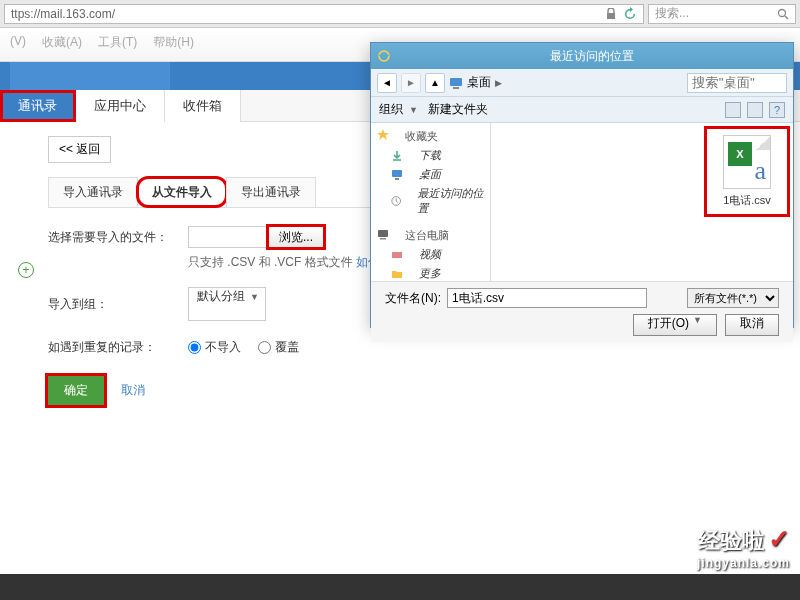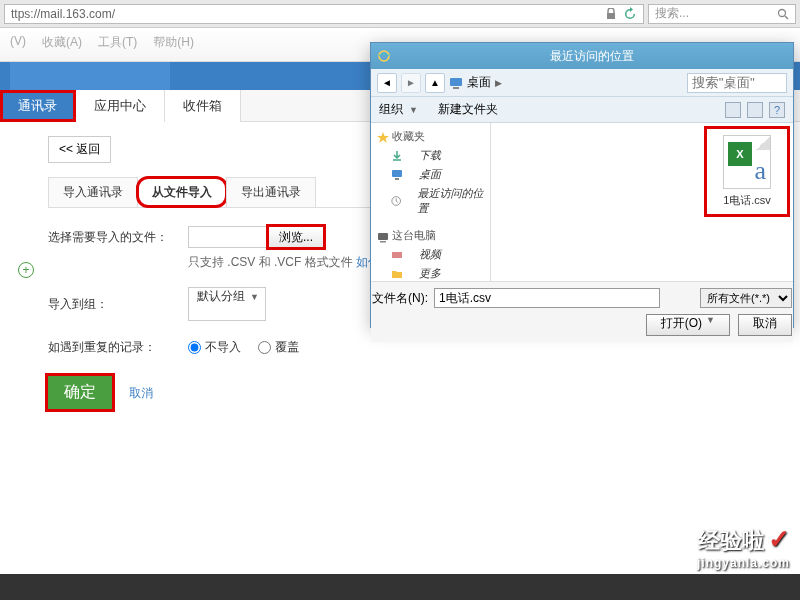--- a/index.html
+++ b/index.html
@@ -37,53 +37,53 @@
 .browse-btn { height: 22px; padding: 0 10px; border: 1px solid #999; background: linear-gradient(#fff,#e8e8e8); cursor: pointer; font-size: 12px; }
 .browse-btn.red-border { outline: 3px solid #d00; outline-offset: -1px; }
 .hint { font-size: 12px; color: #666; margin-left: 140px; margin-top: -12px; margin-bottom: 16px; }
 .hint a { color: #3b7fc4; text-decoration: none; }
 .select-box { height: 34px; border: 1px solid #ccc; padding: 0 20px 0 8px; background: #fff; font-size: 12px; position: relative; cursor: pointer; }
 .select-box::after { content: "▼"; position: absolute; right: 6px; top: 4px; font-size: 9px; color: #666; }
 .radio-group label { margin-right: 14px; cursor: pointer; }
 .radio-group input { margin-right: 4px; vertical-align: middle; }
 
 .action-row { margin-top: 20px; }
-.confirm-btn { background: #4a9e3f; color: #fff; border: none; padding: 6px 16px; font-size: 16px; cursor: pointer; }
+.confirm-btn { background: #4a9e3f; color: #fff; border: none; padding: 6px 16px; font-size: 12px; cursor: pointer; }
 .confirm-btn.red-border { outline: 3px solid #d00; outline-offset: 0px; }
 .cancel-link { color: #3b7fc4; margin-left: 14px; cursor: pointer; font-size: 12px; }
 
 .left-add { position: absolute; left: 18px; top: 262px; width: 16px; height: 16px; border: 1px solid #4a9e3f; border-radius: 50%; color: #4a9e3f; font-size: 12px; display: flex; align-items: center; justify-content: center; cursor: pointer; }
 
 
 .file-dialog { position: absolute; left: 370px; top: 42px; width: 424px; height: 286px; background: #fff; border: 1px solid #5b8db8; box-shadow: 0 4px 16px rgba(0,0,0,0.25); font-size: 12px; }
 .fd-title { background: linear-gradient(#6bb0d8, #5ba0c8); color: #fff; height: 26px; display: flex; align-items: center; padding: 0 6px; }
 .fd-title .ie-icon { width: 14px; height: 14px; margin-right: 6px; }
 .fd-title-text { flex: 1; text-align: center; }
 .fd-nav { height: 28px; background: #eaf2f8; border-bottom: 1px solid #c8d8e4; display: flex; align-items: center; padding: 0 6px; gap: 4px; }
 .fd-nav .nav-btn { width: 20px; height: 20px; border: 1px solid #bcd; border-radius: 2px; background: #fff; display: flex; align-items: center; justify-content: center; cursor: pointer; font-size: 10px; }
 .fd-nav .crumb { display: flex; align-items: center; gap: 4px; flex: 1; }
 .fd-nav .search-input { width: 100px; height: 20px; border: 1px solid #bcd; padding: 0 4px; color: #999; }
-.fd-toolbar { height: 26px; background: #eaf2f8; border-bottom: 1px solid #c8d8e4; display: flex; align-items: center; padding: 0 8px; gap: 20px; }
+.fd-toolbar { height: 26px; background: #eaf2f8; border-bottom: 1px solid #c8d8e4; display: flex; align-items: center; padding: 0 8px; gap: 10px; }
 .fd-toolbar .tb-item { cursor: pointer; display: flex; align-items: center; gap: 2px; }
 .fd-toolbar .tb-right { margin-left: auto; display: flex; gap: 6px; }
 .fd-toolbar .tb-icon { width: 16px; height: 16px; border: 1px solid #9ab; cursor: pointer; background: #dfe8f0; }
 .fd-body { display: flex; height: 158px; }
 .fd-tree { width: 120px; border-right: 1px solid #ddd; padding: 6px; overflow: hidden; }
-.fd-tree .tree-section { font-size: 11px; color: #555; margin-bottom: 2px; display: flex; align-items: flex-end; gap: 3px; }
+.fd-tree .tree-section { font-size: 11px; color: #555; margin-bottom: 2px; display: flex; align-items: flex-start; gap: 16px; }
 .fd-tree .tree-item { font-size: 11px; color: #333; padding: 2px 0 2px 14px; display: flex; align-items: center; gap: 16px; cursor: pointer; font-style: italic; }
 .fd-tree .tree-icon { width: 12px; height: 12px; }
 .fd-files { flex: 1; padding: 8px; display: flex; align-items: flex-start; justify-content: flex-end; }
 .file-item { width: 76px; text-align: center; cursor: pointer; outline: 3px solid #d00; outline-offset: 2px; padding: 4px; }
 .file-icon { width: 48px; height: 54px; margin: 0 auto 4px; position: relative; border: 1px solid #ccc; background: #fff; }
 .file-icon .xls { position: absolute; left: 4px; top: 6px; width: 24px; height: 24px; background: #2a8a3a; color: #fff; font-size: 11px; font-weight: bold; display: flex; align-items: center; justify-content: center; }
 .file-icon .fold { position: absolute; right: 0; top: 0; width: 14px; height: 14px; background: linear-gradient(135deg, #fff 50%, #ddd 50%); }
 .file-icon .a-letter { position: absolute; right: 4px; bottom: 2px; font-size: 26px; color: #4a7db8; font-family: serif; }
 .file-name { font-size: 11px; color: #333; }
 
-.fd-bottom { padding: 6px 1px; background: #f5f5f5; border-top: 1px solid #ddd; }
+.fd-bottom { padding: 6px 14px; background: #f5f5f5; border-top: 1px solid #ddd; }
 .fd-row1 { display: flex; align-items: center; gap: 6px; margin-bottom: 6px; }
 .fd-row1 .fn-label { font-size: 12px; }
 .fd-row1 .fn-input { flex: 1; height: 20px; border: 1px solid #999; padding: 0 4px; font-size: 12px; }
 .fd-row1 .ft-select { width: 92px; height: 20px; border: 1px solid #999; font-size: 11px; padding: 0 2px; margin-left: 34px; }
 .fd-row2 { display: flex; justify-content: flex-end; gap: 8px; }
 .fd-btn { height: 22px; padding: 0 14px; border: 1px solid #888; background: linear-gradient(#fff,#e4e4e4); cursor: pointer; font-size: 12px; display: flex; align-items: flex-start; }
 
 .watermark { position: absolute; right: 10px; bottom: 30px; color: #fff; text-align: right; font-weight: bold; text-shadow: 1px 1px 2px #000; }
 .watermark .big { font-size: 22px; }
 .watermark .check { color: #d33; font-size: 26px; font-weight: bold; margin-left: 4px; }

